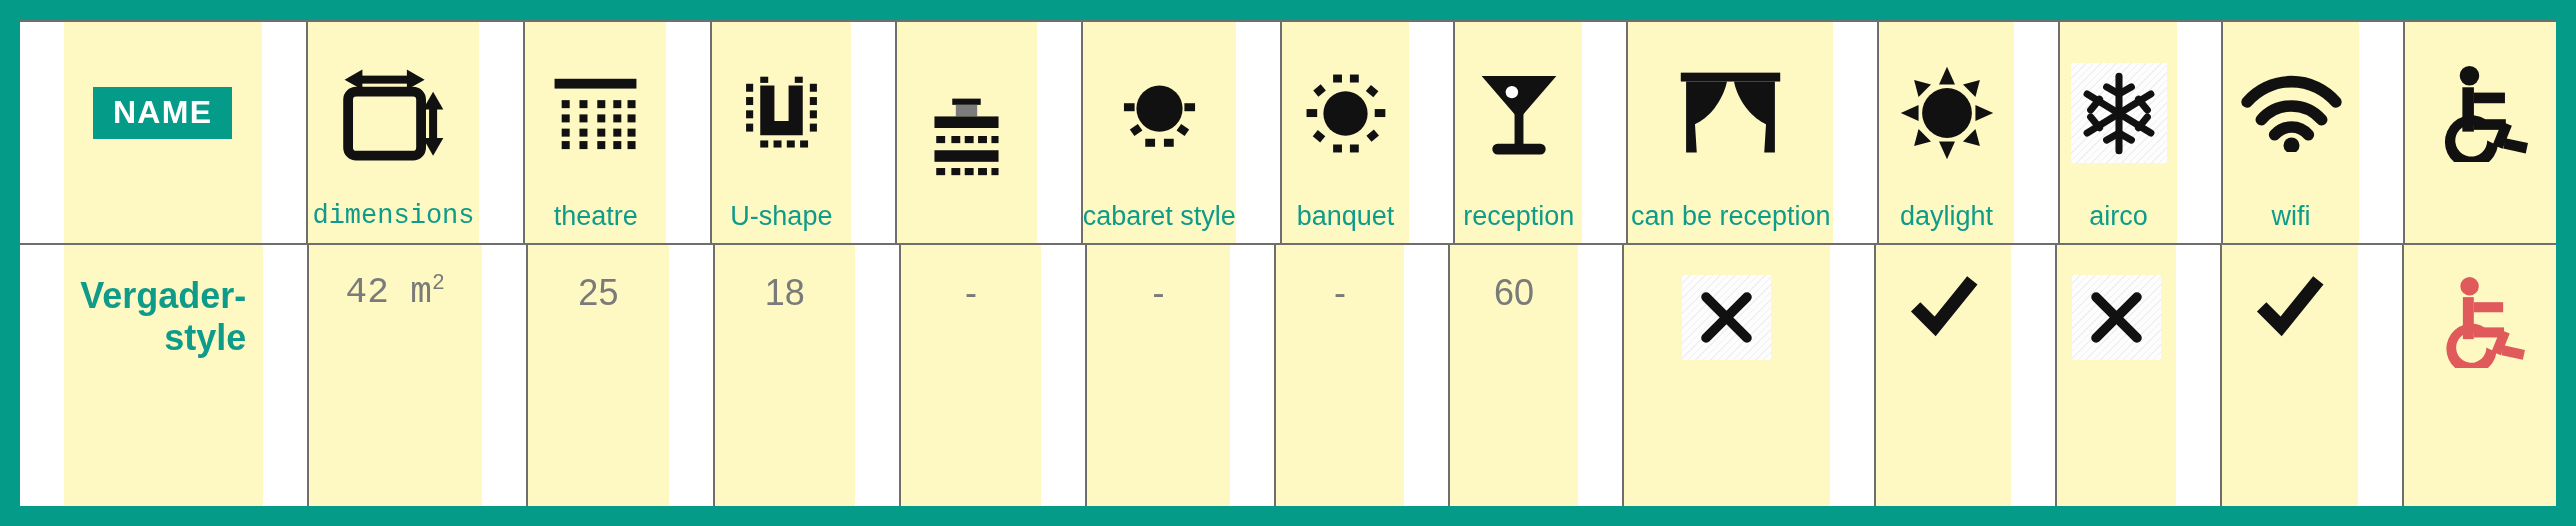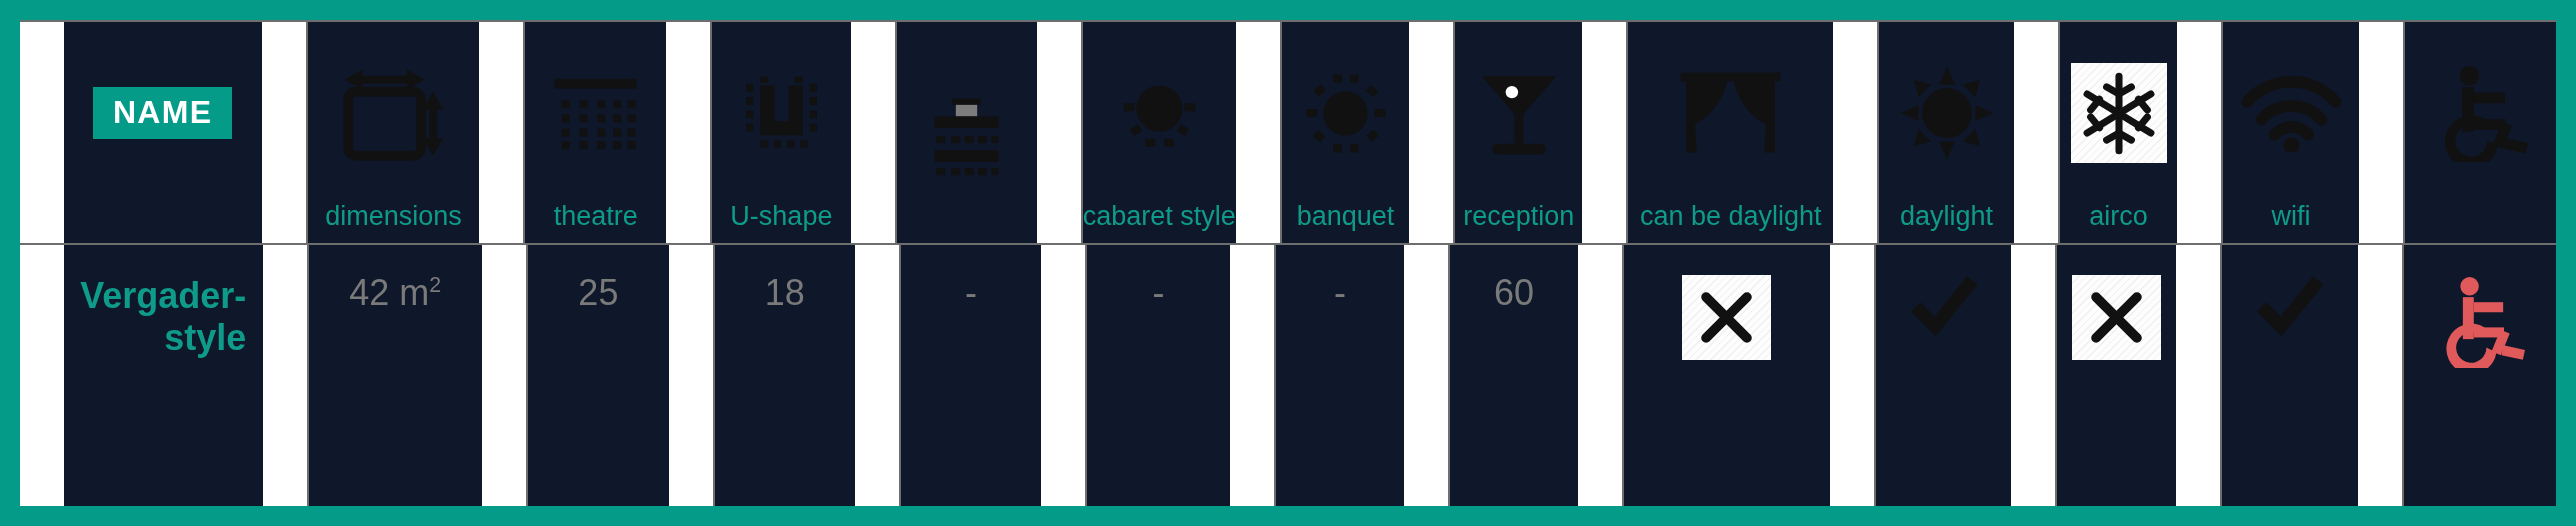--- a/index.html
+++ b/index.html
@@ -31,28 +31,28 @@
 
   .row.header-row { height: 221px; }
   .row.data-row  { flex: 1 1 auto; border-top: 2.7px solid #6e6e6e; }
 
   .cell {
     border-left: 2.7px solid #6e6e6e;
     display: flex;
     flex-direction: column;
     align-items: center;
     position: relative;
-    background: #0f172a;
+    background: #fef9c3;
     margin-left: 44px;
   }
   .cell:first-child { border-left: none; }
 
   
   .c0  { width: 256px; }
-  .c1  { width: 224px; }
+  .c1  { width: 224px; font-family: Liberation Mono, monospace; }
   .c2  { width: 184px; justify-content: center; }
   .c3  { width: 181px; }
   .c4  { width: 183px; }
   .c5  { width: 185px; }
   .c6  { width: 167px; }
   .c7  { width: 166px; }
   .c8  { width: 267px; }
   .c9  { width: 176px; }
   .c10 { width: 154px; }
   .c11 { width: 177px; }
@@ -304,21 +304,21 @@
       <div class="cell c8">
         <div class="hdr-icon">
           <svg width="103" height="89" viewBox="0 0 116 100">
             <g fill="#111111">
               <rect x="2" y="4" width="112" height="10"></rect>
               <path d="M8 14 h46 c0 0 -2 14 -14 30 c-10 13 -22 18 -22 18 l2 32 h-12 z"></path>
               <path d="M108 14 h-46 c0 0 2 14 14 30 c10 13 22 18 22 18 l-2 32 h12 z"></path>
             </g>
           </svg>
         </div>
-        <div class="hdr-label">can be daylight</div>
+        <div class="hdr-label">can be reception</div>
       </div>
 
       <div class="cell c9">
         <div class="hdr-icon">
           <svg width="96" height="96" viewBox="0 0 108 108">
             <g fill="#111111">
               <circle cx="54" cy="54" r="28"></circle>
               <polygon points="54,2 45,22 63,22"></polygon>
               <polygon points="54,106 45,86 63,86"></polygon>
               <polygon points="2,54 22,45 22,63"></polygon>

